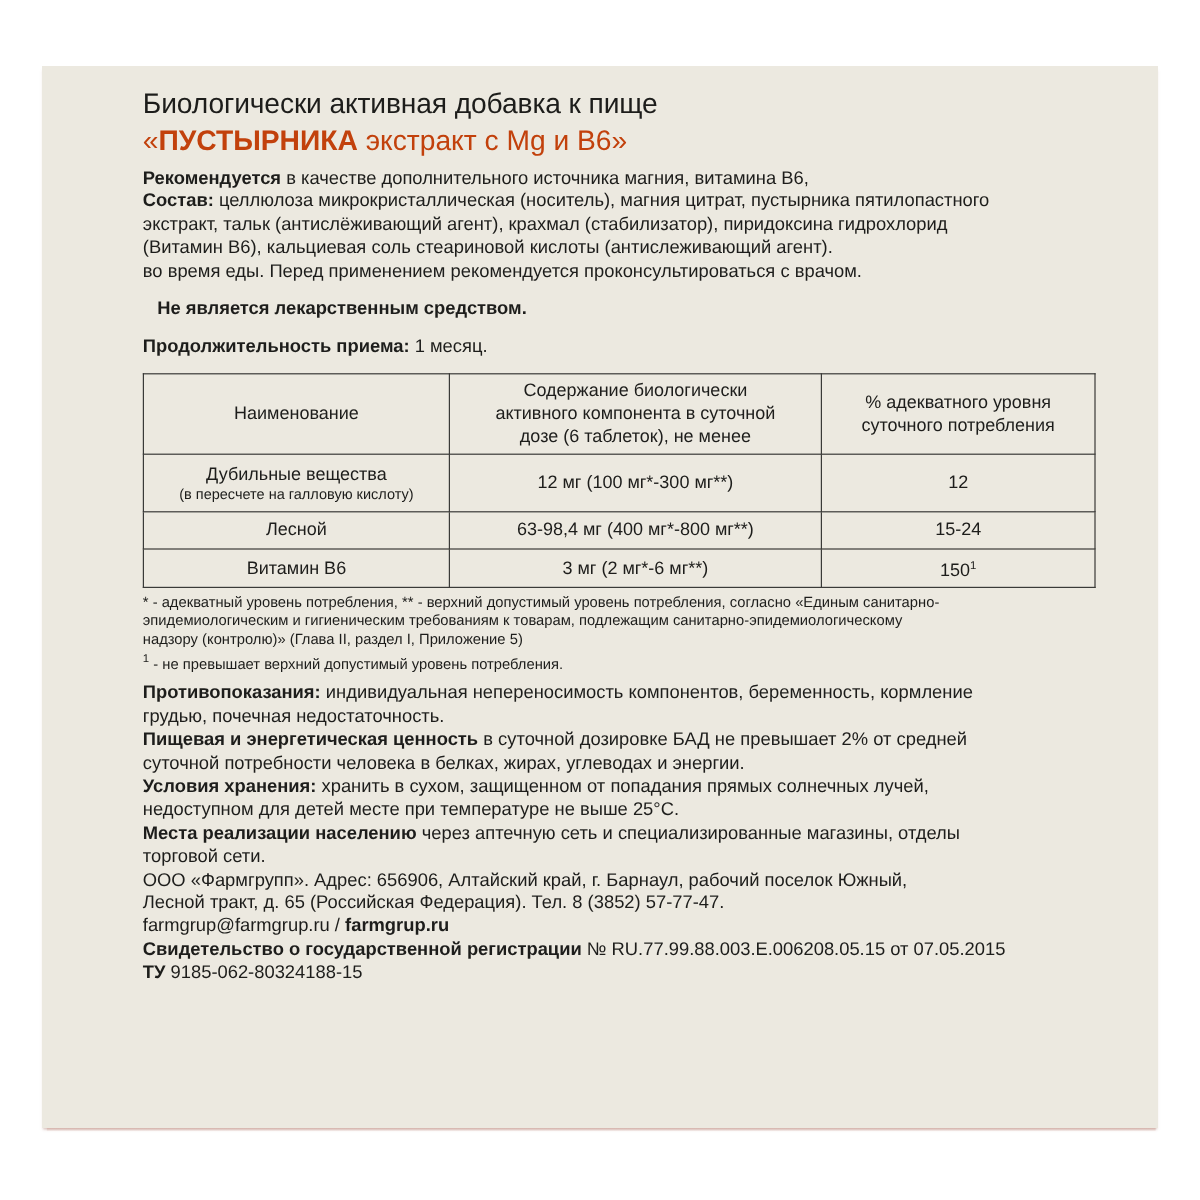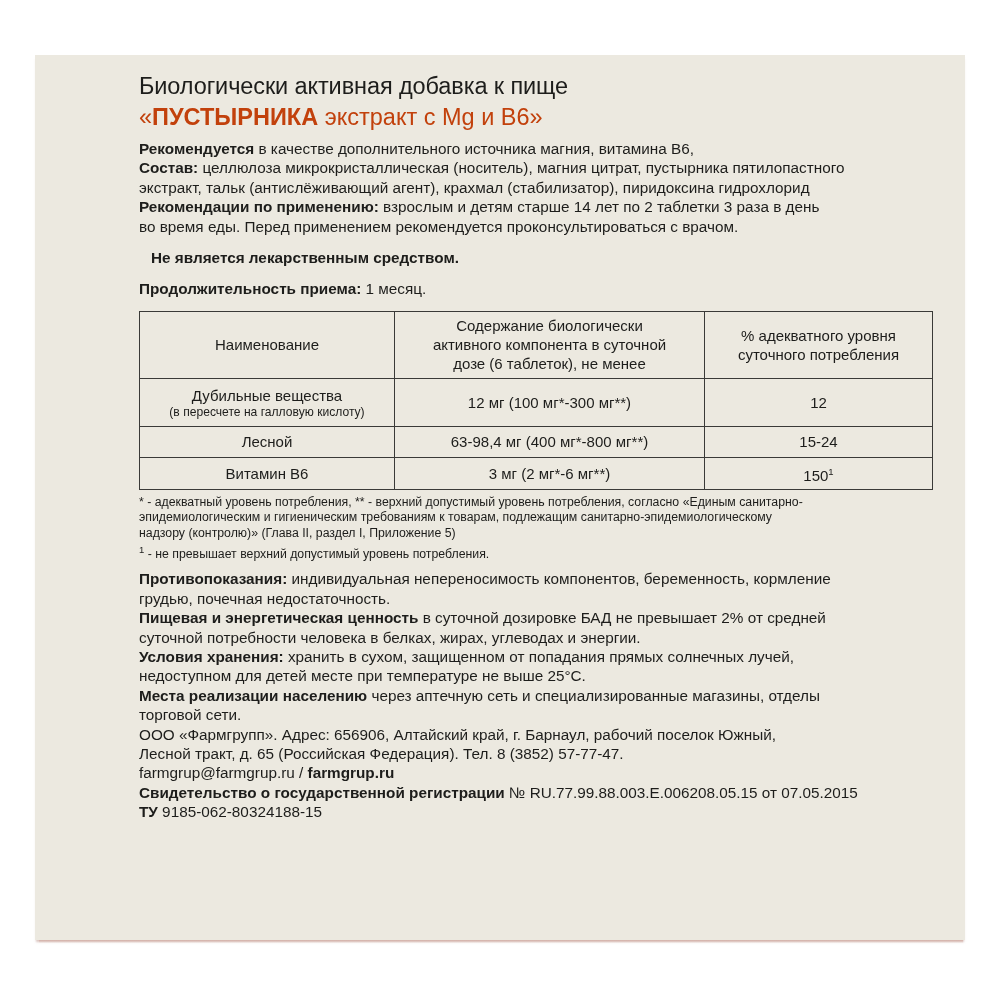--- a/index.html
+++ b/index.html
@@ -26,21 +26,21 @@
     content: "";
     position: absolute;
     left: 4px;
     right: 2px;
     bottom: -3px;
     height: 3px;
     background: linear-gradient(to bottom, rgba(205,160,150,0.55), rgba(255,255,255,0));
   }
   .inner {
     position: absolute;
-    left: 104px;
+    left: 84px;
     top: 16px;
     width: 800px;
   }
   .title1 {
     font-size: 23.5px;
     color: #1d1d1b;
     letter-spacing: -0.1px;
     line-height: 30px;
     white-space: nowrap;
   }
@@ -115,22 +115,22 @@
 <div id="package">
   <div class="inner">
 
     <div class="title1">Биологически активная добавка к пище</div>
     <div class="title2"><span>«</span><b>ПУСТЫРНИКА</b><span> экстракт с Mg и B6»</span></div>
 
     <p class="para"><b>Рекомендуется</b><span> в качестве дополнительного источника магния, витамина B6,</span></p>
 
     <p class="para"><b>Состав:</b><span> целлюлоза микрокристаллическая (носитель), магния цитрат, пустырника пятилопастного</span></p>
     <p class="para">экстракт, тальк (антислёживающий агент), крахмал (стабилизатор), пиридоксина гидрохлорид</p>
+    <p class="para">(Витамин B6), кальциевая соль стеариновой кислоты (антислеживающий агент).</p>
 
-    <p class="para"><b>Рекомендации по применению:</b><span> взрослым  и детям старше 14 лет по 2 таблетки 3 раза в день</span></p>
     <p class="para">во время еды. Перед применением рекомендуется проконсультироваться с врачом.</p>
     <p class="bold-line">Не является лекарственным средством.</p>
     <p class="para"><b>Продолжительность приема:</b><span> 1 месяц.</span></p>
 
     <table class="facts">
       <tbody>
         <tr class="head">
           <td class="c1">Наименование</td>
           <td class="c2">
             <span>Содержание биологически</span><br>

